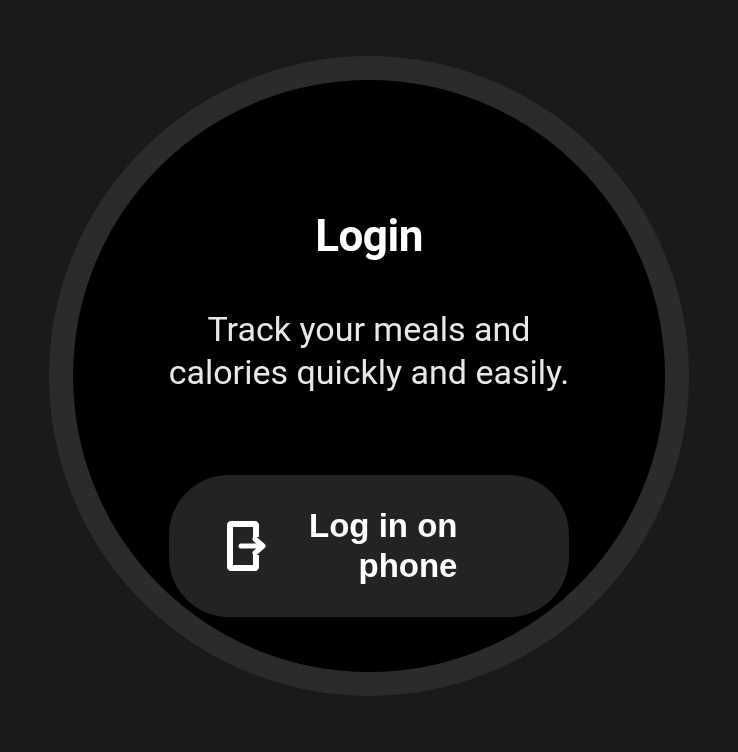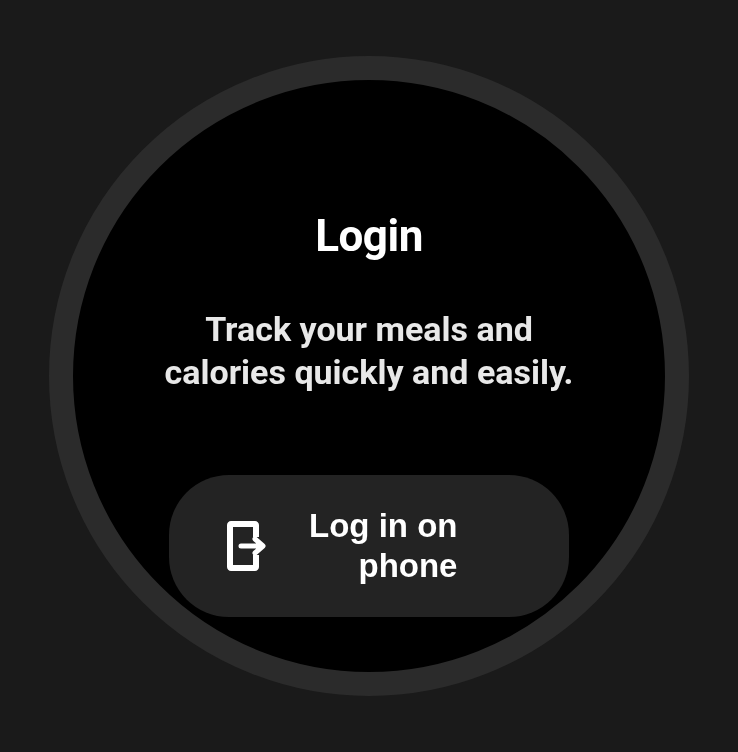--- a/index.html
+++ b/index.html
@@ -38,21 +38,21 @@
       color: #ffffff;
       font-size: 44px;
       font-weight: 700;
       margin-bottom: 20px;
       letter-spacing: -0.5px;
     }
     
     .description {
       color: #e8e8e8;
       font-size: 34px;
-      font-weight: 700;
+      font-weight: 400;
       text-align: center;
       line-height: 1.25;
       max-width: 440px;
       margin-bottom: 56px;
     }
     
     .login-button {
       background: #232323;
       border: none;
       border-radius: 60px;

